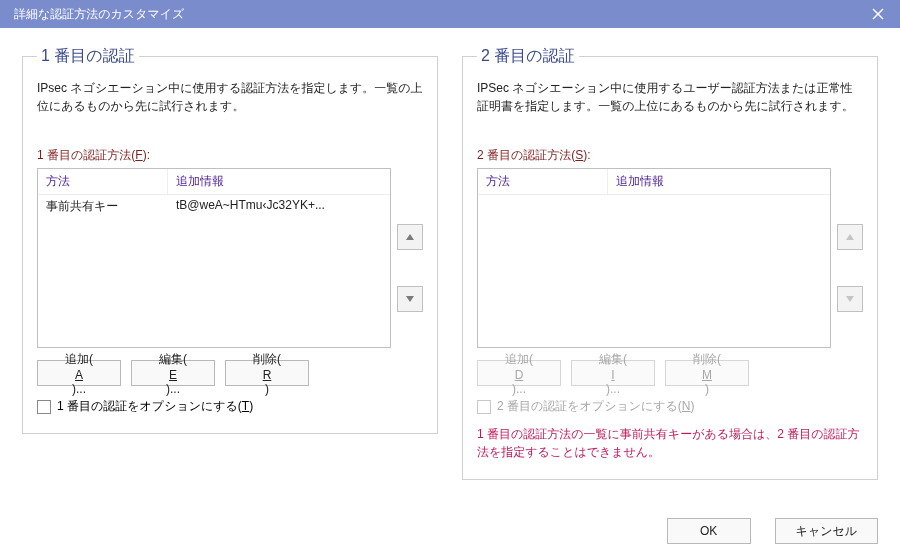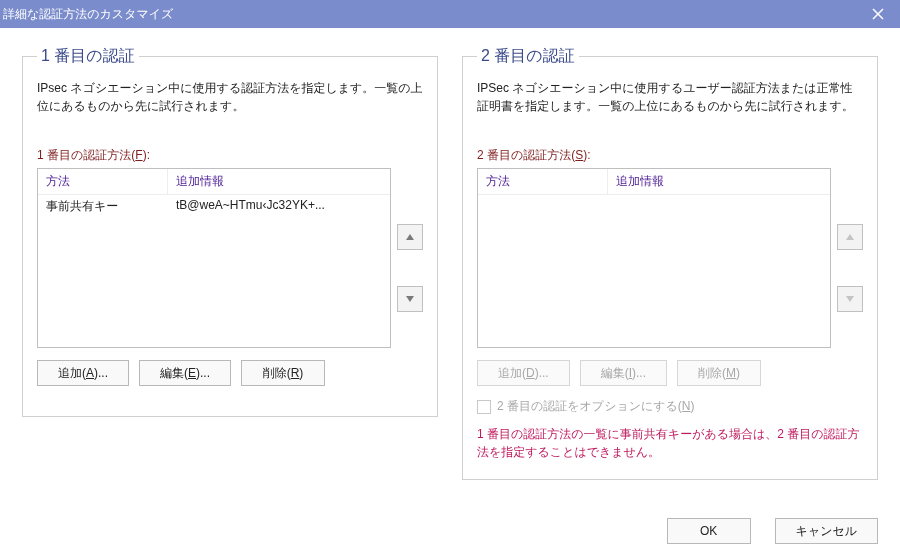--- a/index.html
+++ b/index.html
@@ -1,17 +1,17 @@
 <!DOCTYPE html>
 <html><head>
 <meta charset="utf-8">
 <style>
 * { box-sizing: border-box; margin: 0; padding: 0; font-family: "Yu Gothic UI", "Meiryo", sans-serif; font-size: 12px; }
 body { background: #fff; width: 900px; height: 558px; overflow: hidden; }
-.titlebar { background: #7a8ccc; color: #fff; height: 28px; display: flex; align-items: center; justify-content: space-between; padding: 0 0 0 3px; }
+.titlebar { background: #7a8ccc; color: #fff; height: 28px; display: flex; align-items: center; justify-content: space-between; padding: 0 0 0 14px; }
 .titlebar .title { font-size: 12px; }
 .titlebar .close { width: 44px; height: 28px; display: flex; align-items: center; justify-content: center; cursor: pointer; }
 .titlebar .close svg { width: 12px; height: 12px; }
 .body { padding: 18px 22px 14px 22px; display: flex; gap: 24px; }
 .col { flex: 1; position: relative; }
 fieldset { border: 1px solid #d0d0d0; padding: 12px 14px 18px 14px; position: relative; }
 legend { padding: 0 4px; color: #3a4a8a; font-size: 16px; }
 .desc { color: #222; margin-bottom: 14px; line-height: 1.5; min-height: 54px; }
 .sublabel { color: #7f1d1d; margin-bottom: 4px; }
 .listwrap { display: flex; gap: 6px; align-items: flex-start; margin-bottom: 12px; }
@@ -21,21 +21,21 @@
 .list-header .col-h:first-child { width: 130px; flex: 0 0 130px; }
 .list-header .col-h:last-child { flex: 1; border-right: none; }
 .list-row { display: flex; }
 .list-row .cell { padding: 3px 8px; color: #222; white-space: nowrap; overflow: hidden; text-overflow: ellipsis; }
 .list-row .cell:first-child { width: 130px; flex: 0 0 130px; }
 .list-row .cell:last-child { flex: 1; }
 .spinbtns { display: flex; flex-direction: column; gap: 36px; margin-top: 56px; }
 .spin { width: 26px; height: 26px; border: 1px solid #c0c0c0; background: #f3f3f3; display: flex; align-items: center; justify-content: center; cursor: pointer; }
 .spin svg { width: 10px; height: 10px; }
 .btnrow { display: flex; gap: 10px; margin-bottom: 12px; }
-.btn { min-width: 84px; height: 26px; border: 1px solid #b8b8b8; background: #f9f9f9; display: flex; align-items: center; justify-content: center; padding: 0 20px; cursor: pointer; color: #222; }
+.btn { min-width: 84px; height: 26px; border: 1px solid #b8b8b8; background: #f9f9f9; display: flex; align-items: center; justify-content: center; padding: 0 20px; cursor: pointer; color: #222; flex-direction: column; }
 .btn.disabled { color: #a8a8a8; border-color: #d6d6d6; background: #fafafa; cursor: default; }
 .check { display: flex; align-items: center; gap: 6px; margin-top: 2px; }
 .check .box { width: 14px; height: 14px; border: 1px solid #888; background: #fff; }
 .check.disabled .box { border-color: #c8c8c8; }
 .check.disabled .lbl { color: #a8a8a8; }
 .note { color: #be185d; margin-top: 10px; line-height: 1.5; }
 .footer { position: absolute; bottom: 14px; right: 22px; display: flex; gap: 24px; }
 .footer .btn { min-width: 84px; }
 .u { text-decoration: underline; }
 </style>
@@ -95,20 +95,24 @@
             <span>編集(</span>
             <span class="u">E</span>
             <span>)...</span>
           </div>
         <div class="btn">
             <span>削除(</span>
             <span class="u">R</span>
             <span>)</span>
           </div>
       </div>
+      <div class="check">
+        <div class="box"></div>
+        <div class="lbl"><span>1 番目の認証をオプションにする(</span><span class="u">T</span><span>)</span></div>
+      </div>
     </fieldset>
   </div>
 
   <div class="col">
     <fieldset>
       <legend>2 番目の認証</legend>
       <div class="desc">IPSec ネゴシエーション中に使用するユーザー認証方法または正常性証明書を指定します。一覧の上位にあるものから先に試行されます。</div>
       <div class="sublabel">
         <span>2 番目の認証方法(</span><span class="u">S</span><span>):</span>
       </div>

